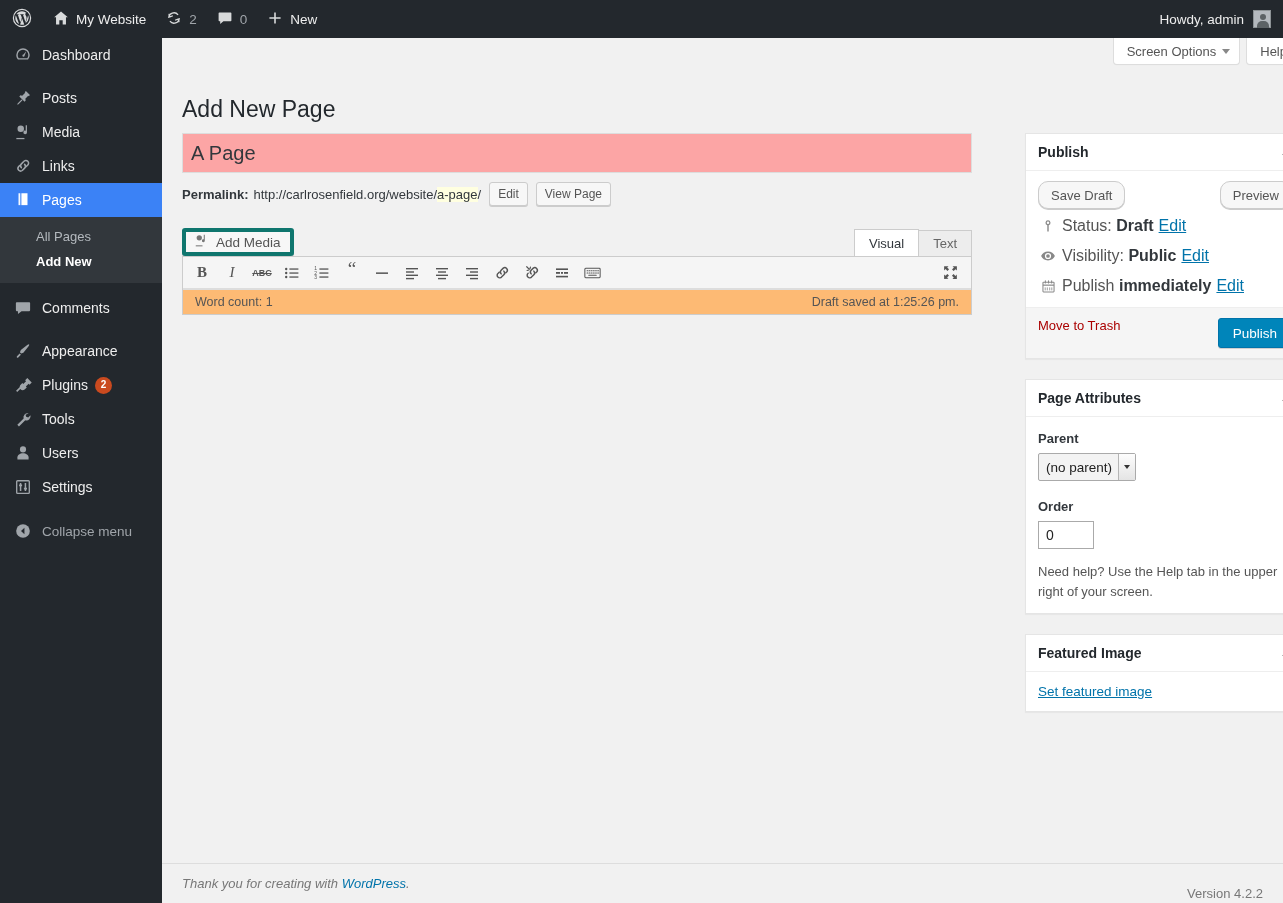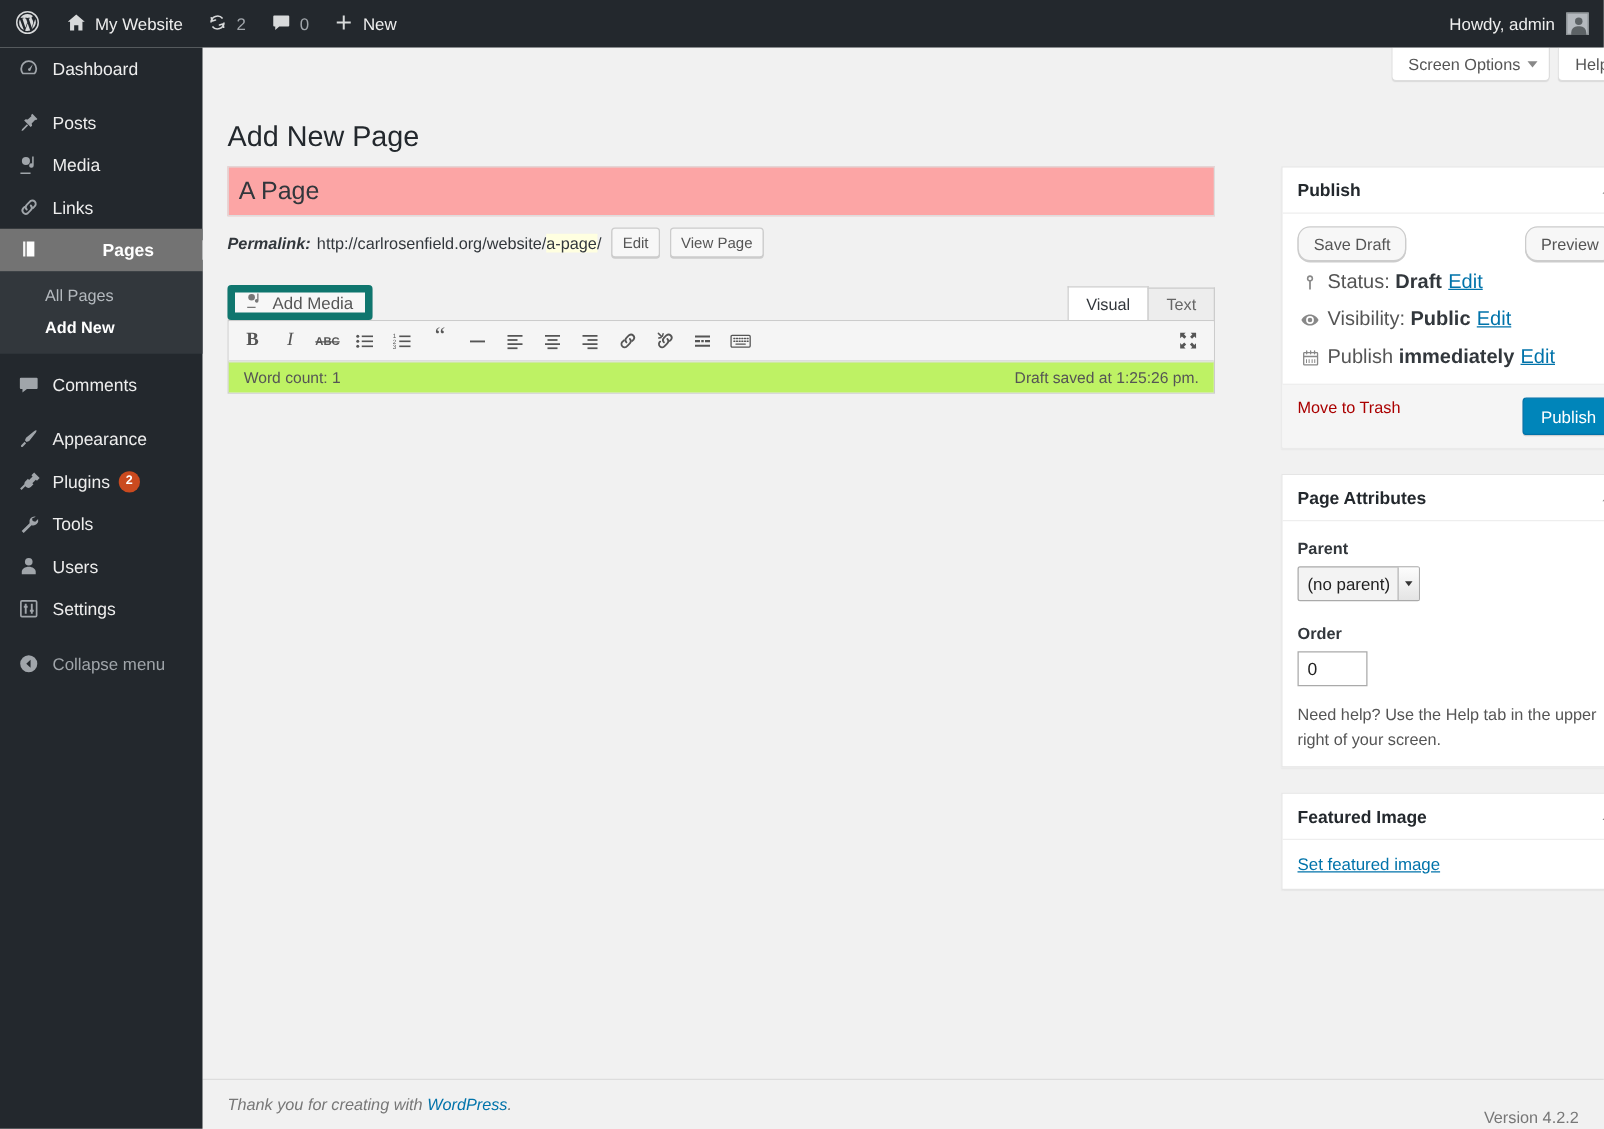--- a/index.html
+++ b/index.html
@@ -66,24 +66,23 @@
     cursor: pointer;
     font-weight: 400;
   }
   .menu-item .mi-icon {
     width: 20px; height: 20px; margin-right: 9px;
     display: flex; align-items: center; justify-content: center;
     color: #a0a5aa; flex: none;
   }
   .menu-item .mi-icon svg { display:block; }
   .menu-item.current {
-    background: #737373;
+    background: #3b82f6;
     color: #fff;
-    font-weight: 700;
-    gap: 40px;
+    font-weight: 400;
   }
   .menu-item.current .mi-icon { color:#fff; }
   .menu-item.current::after {
     content: "";
     position: absolute; right: -8px; top: 50%;
     margin-top: -8px;
     border-style: solid;
     border-width: 8px 0 8px 8px;
     border-color: transparent transparent transparent #f1f1f1;
   }
@@ -163,21 +162,21 @@
     background: #fca5a5;
     border: 1px solid #ddd;
     outline: none;
   }
   #permalink-row {
     margin-top: 10px;
     display: flex; align-items: center;
     font-size: 13px; color: #32373c;
     height: 22px;
   }
-  #permalink-row .pl-label { font-weight: 700; margin-right: 5px; font-style: italic; }
+  #permalink-row .pl-label { font-weight: 700; margin-right: 5px; }
   #permalink-row .pl-url { color:#32373c; }
   #permalink-row .pl-slug {
     background: #ffffe0;
     color: #32373c;
   }
   .small-btn {
     display: inline-flex; align-items:center; justify-content:center;
     height: 24px;
     margin-left: 8px;
     padding: 0 8px;
@@ -190,21 +189,21 @@
     box-shadow: 0 1px 0 #ccc;
     white-space: nowrap;
   }
 
   
   #editor-top { margin-top: 21px; display:flex; align-items:flex-end; justify-content:space-between; height: 30px; }
   #add-media {
     display: inline-flex; align-items: center; gap: 6px;
     height: 28px; padding: 0 9px 0 8px;
     background: #f7f7f7;
-    border: 6px solid #0f766e;
+    border: 4px solid #0f766e;
     border-radius: 3px;
     color: #555; font-size: 13.5px;
     cursor: pointer;
     box-shadow: 0 1px 0 #ccc;
   }
   #editor-tabs { display: flex; align-items: flex-end; }
   .ed-tab {
     height: 26px;
     padding: 0 14px;
     display: flex; align-items: center;
@@ -253,21 +252,21 @@
     font-family: "Liberation Serif", serif;
     font-size: 17px;
     color: #333;
     line-height: 1.5;
     cursor: text;
   }
   #editor-status {
     display: flex; align-items: center; justify-content: space-between;
     height: 25px;
     padding: 0 12px;
-    background: #bef264;
+    background: #fdba74;
     border-top: 1px solid #ddd;
     font-size: 12.5px;
     color: #555;
   }
 
   
   #postbox-side { position:absolute; top:95px; right:20px; width:280px; }
   .postbox {
     background: #fff;
     border: 1px solid #e5e5e5;

